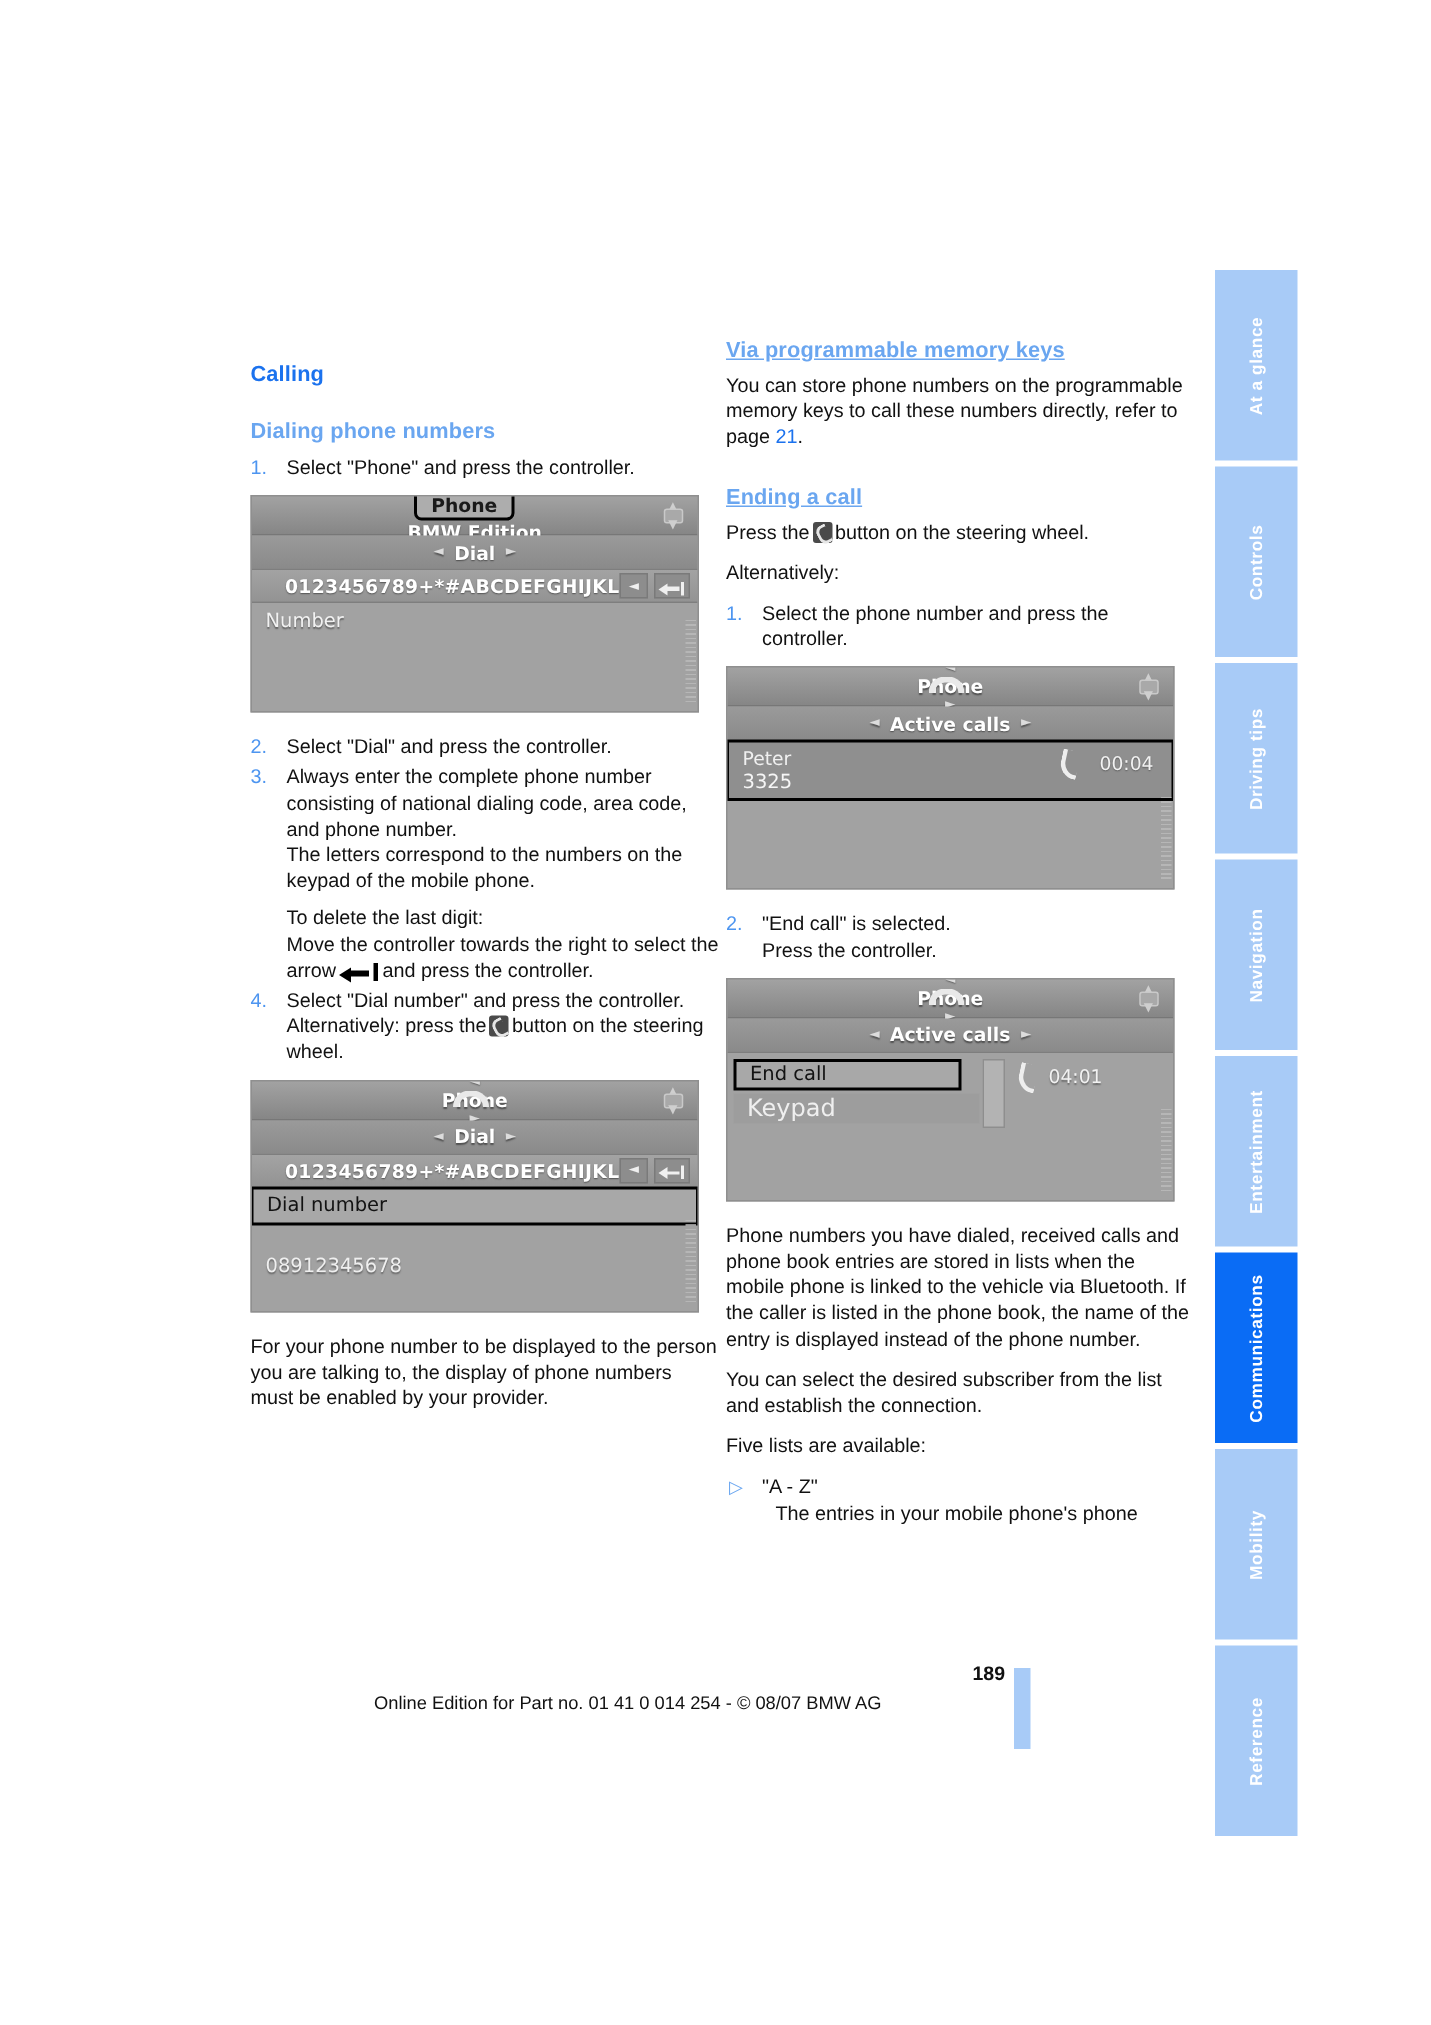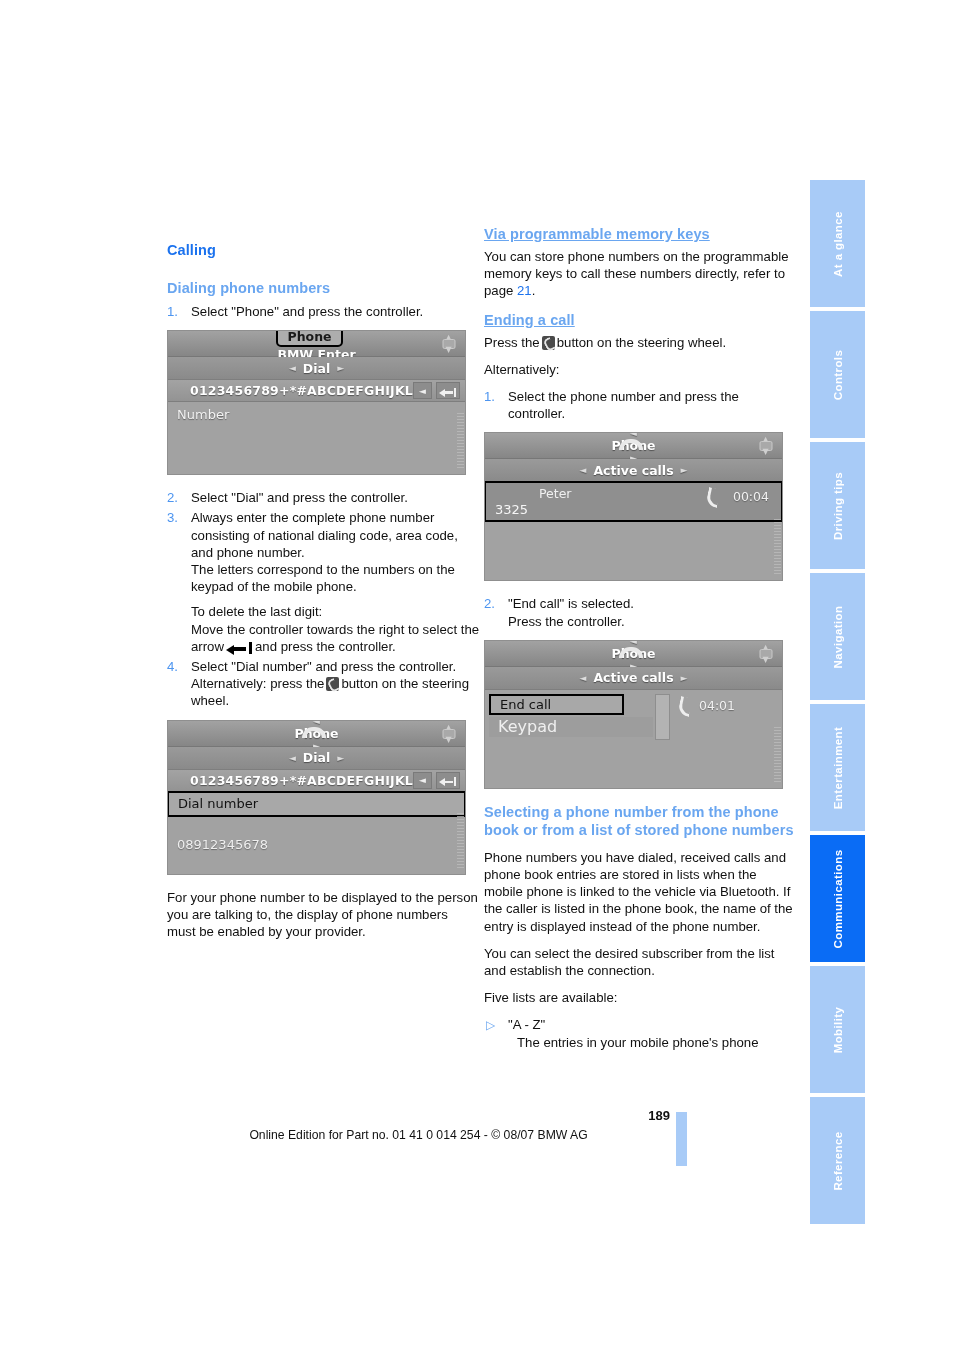--- a/index.html
+++ b/index.html
@@ -266,21 +266,21 @@
     <div class="h2">Dialing phone numbers</div>
 
     <div class="step">
       <span class="num">1.</span>
       <span>Select "Phone" and press the controller.</span>
     </div>
 
     <div class="shot">
       <div class="topbar gradient">
         <span class="tabtxt dark pill">Phone</span>
-        <span class="tabtxt">BMW Enter</span>
+        <span class="tabtxt">BMW Edition</span>
         <span class="fourway">
           <span class="fw-up">▲</span>
             <span class="fw-mid"></span>
             <span class="fw-dn">▼</span>
         </span>
       </div>
       <div class="subbar">
         <span class="arrowL">◄</span>
         <span class="tabtxt">Dial</span>
         <span class="arrowR">►</span>
@@ -354,21 +354,21 @@
     </div>
 
     <p>For your phone number to be displayed to the person you are talking to, the display of phone numbers must be enabled by your provider.</p>
   </div>
 
   <div class="col col-right">
 
     <div class="h2 tight">Via programmable memory keys</div>
     <p><span>You can store phone numbers on the programmable memory keys to call these numbers directly, refer to page </span><span class="blue-ref">21</span><span>.</span></p>
 
-    <div class="h2 tight" style="margin-top:12px;">Ending a call</div>
+    <div class="h2 tight" style="margin-top:24px;">Ending a call</div>
     <p><span>Press the</span><span class="swbtn"></span><span>button on the steering wheel.</span></p>
     <p>Alternatively:</p>
 
     <div class="step">
       <span class="num">1.</span>
       <span>Select the phone number and press the controller.</span>
     </div>
 
     <div class="shot">
       <div class="topbar gradient">
@@ -382,21 +382,21 @@
             <span class="fw-dn">▼</span>
         </span>
       </div>
       <div class="subbar">
         <span class="arrowL">◄</span>
         <span class="tabtxt">Active calls</span>
         <span class="arrowR">►</span>
       </div>
       <div class="body tall" style="height:98px;">
         <div class="selbox" style="top:-1px;height:41px;display:block;padding-top:3px;background:#8f8f8f;">
-          <div style="color:#f0f0f0;font-size:12.5px;line-height:16px;margin-left:44px;">Peter</div>
+          <div style="color:#f0f0f0;font-size:12.5px;line-height:16px;">Peter</div>
           <div style="color:#f6f6f6;font-size:13px;line-height:16px;">3325</div>
           <span class="callicon" style="right:62px;top:5px;"></span>
           <span class="calltime" style="right:12px;top:6px;">00:04</span>
         </div>
         <div class="wm"></div>
       </div>
     </div>
 
     <div class="step">
       <span class="num">2.</span>
@@ -415,30 +415,29 @@
             <span class="fw-mid"></span>
             <span class="fw-dn">▼</span>
         </span>
       </div>
       <div class="subbar">
         <span class="arrowL">◄</span>
         <span class="tabtxt">Active calls</span>
         <span class="arrowR">►</span>
       </div>
       <div class="body tall" style="height:98px;">
-        <div class="selbox" style="left:4px;right:auto;width:135px;top:4px;height:21px;">End call</div>
+        <div class="selbox" style="left:4px;right:auto;width:152px;top:4px;height:21px;">End call</div>
         <div style="position:absolute;left:4px;width:164px;top:27px;height:20px;background:#9d9d9d;display:flex;align-items:center;padding-left:9px;box-sizing:border-box;color:#efefef;font-size:16px;">Keypad</div>
         <div class="scrollthumb" style="left:170px;top:4px;height:44px;"></div>
         <span class="callicon" style="left:192px;top:7px;"></span>
         <span class="calltime" style="left:214px;top:8px;">04:01</span>
         <div class="wm"></div>
       </div>
     </div>
 
-    <div class="h2 multi">Selecting a phone number from the phone book or from a list of stored phone numbers</div>
     <p>Phone numbers you have dialed, received calls and phone book entries are stored in lists when the mobile phone is linked to the vehicle via Bluetooth. If the caller is listed in the phone book, the name of the entry is displayed instead of the phone number.</p>
     <p>You can select the desired subscriber from the list and establish the connection.</p>
     <p>Five lists are available:</p>
     <div class="bullet">
       <span class="tri">▷</span>
       <span class="indent">"A - Z"</span>
       <span class="indent" style="padding-left:9px;">The entries in your mobile phone's phone</span>
     </div>
   </div>
 

